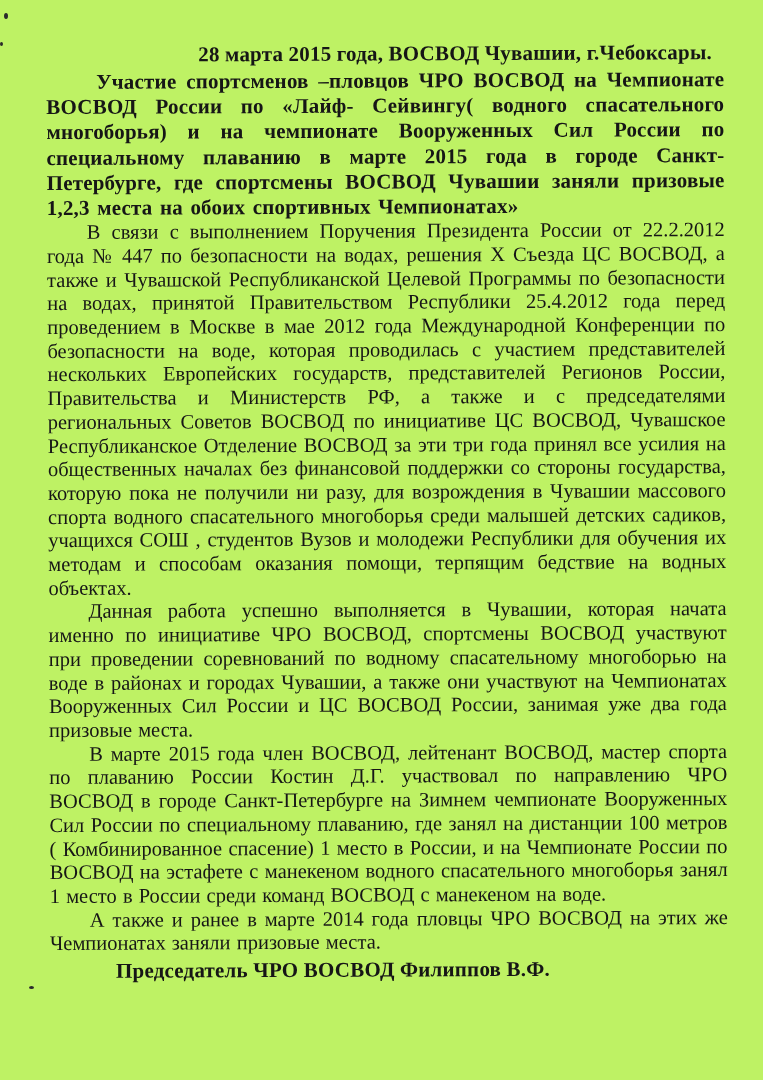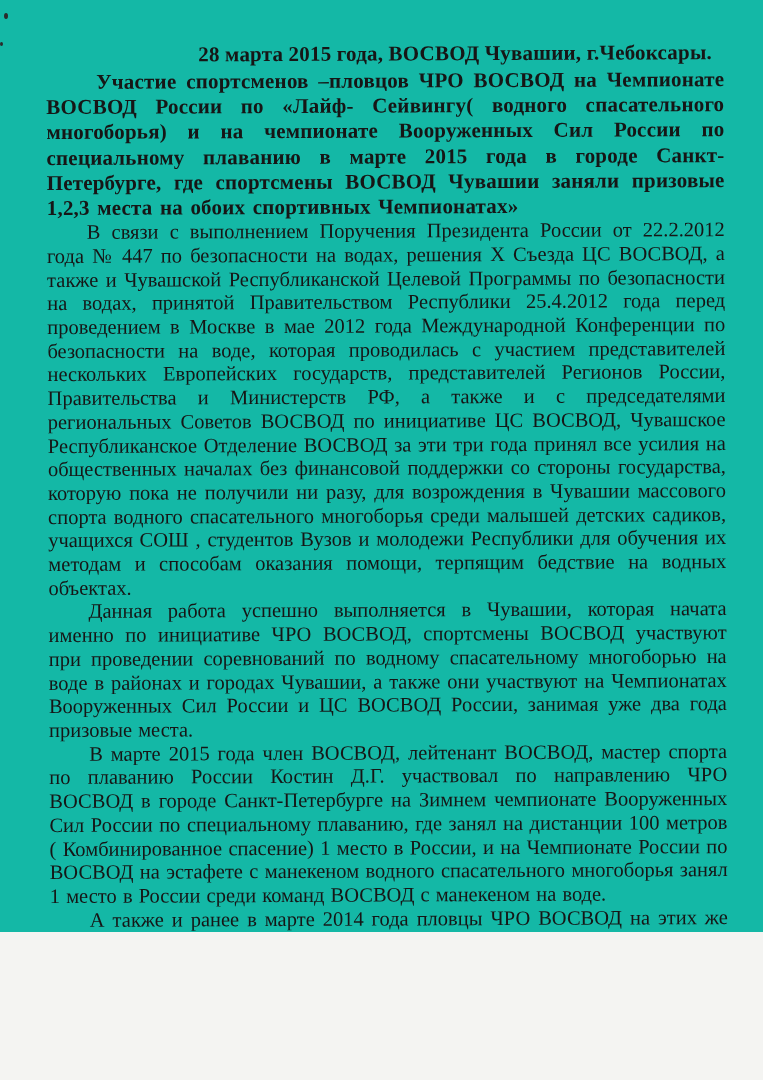--- a/index.html
+++ b/index.html
@@ -9,22 +9,22 @@
   body {
     width: 763px;
     height: 1080px;
     background: #f4f4f2;
     overflow: hidden;
     font-family: "Liberation Serif", "DejaVu Serif", serif;
   }
   .page {
     position: relative;
     width: 763px;
-    height: 932px;
-    background: #14b8a6;
+    height: 1080px;
+    background: #bef264;
     overflow: hidden;
   }
   .content {
     position: absolute;
     left: 46px;
     top: 42px;
     width: 678px;
     transform: rotate(-0.25deg);
     transform-origin: top left;
     color: #161616;

